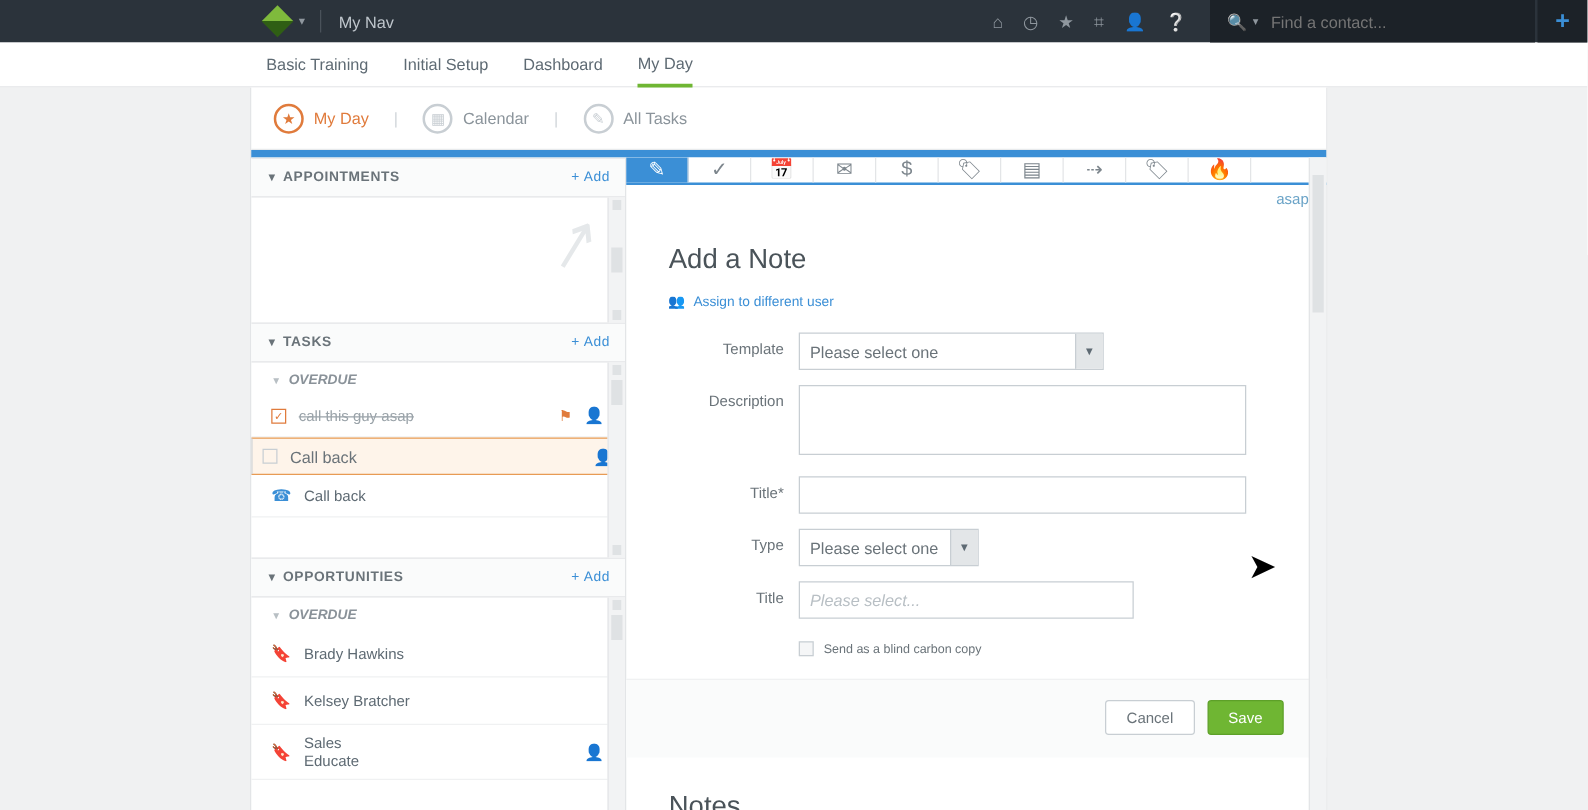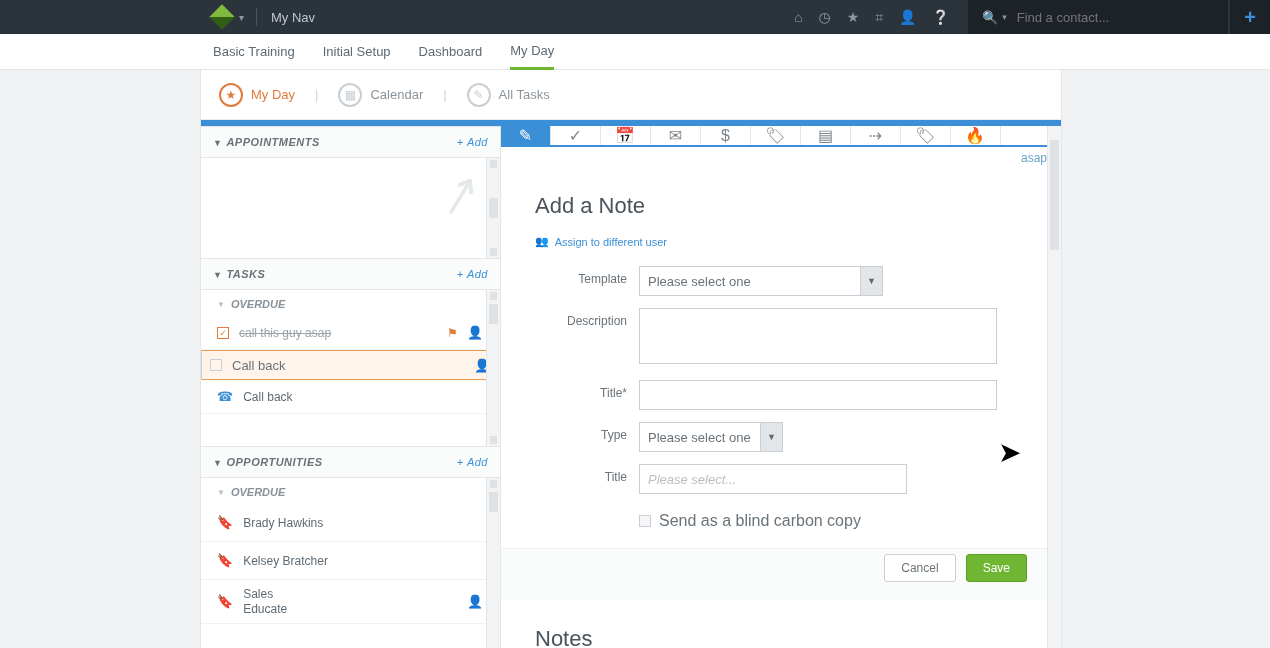--- a/index.html
+++ b/index.html
@@ -28,21 +28,21 @@
 .subtabs .ic { width: 24px; height: 24px; border: 2px solid #c8ced3; border-radius: 50%; display: inline-flex; align-items: center; justify-content: center; font-size: 12px; color: #c8ced3; }
 .subtabs .item.active .ic { border-color: #e07b3c; color: #e07b3c; }
 .subtabs .sep { color: #d0d5d9; }
 
 .bluebar { height: 6px; background: #3b8fd6; }
 
 .columns { display: flex; height: calc(100% - 56px); }
 .leftcol { width: 300px; border-right: 1px solid #e3e5e7; overflow: hidden; position: relative; }
 .rightcol { flex: 1; position: relative; display: flex; flex-direction: column; }
 
-.panel-header { height: 32px; background: #fafbfb; border-top: 1px solid #e3e5e7; border-bottom: 1px solid #e3e5e7; display: flex; align-items: center; justify-content: space-between; padding: 0 12px; font-size: 11px; color: #6a7379; font-weight: bold; letter-spacing: 0.5px; font-style: italic; }
+.panel-header { height: 32px; background: #fafbfb; border-top: 1px solid #e3e5e7; border-bottom: 1px solid #e3e5e7; display: flex; align-items: center; justify-content: space-between; padding: 0 12px; font-size: 11px; color: #6a7379; font-weight: bold; letter-spacing: 0.5px; }
 .panel-header .caret { margin-right: 4px; font-size: 9px; }
 .panel-header .add { color: #3b8fd6; font-size: 11px; font-weight: normal; }
 
 .appt-body { height: 100px; display: flex; align-items: center; justify-content: center; text-align: center; color: #9aa3a9; font-style: italic; font-size: 12px; position: relative; padding: 0 60px; }
 .appt-body .arrow { position: absolute; right: 24px; top: 10px; font-size: 48px; color: #e5e8ea; transform: rotate(-20deg); }
 
 .scrollbar-fake { position: absolute; right: 0; top: 0; bottom: 0; width: 14px; background: #f2f3f4; border-left: 1px solid #e3e5e7; }
 .scrollbar-fake::before,.scrollbar-fake::after { content: ""; position: absolute; left: 3px; right: 3px; height: 8px; background: #dfe2e4; }
 .scrollbar-fake::before { top: 2px; }
 .scrollbar-fake::after { bottom: 2px; }
@@ -78,23 +78,23 @@
 .formarea h2 { font-size: 22px; color: #4a5359; font-weight: normal; margin-bottom: 12px; }
 .assign { color: #3b8fd6; font-size: 11px; margin-bottom: 18px; display: inline-flex; align-items: center; gap: 6px; }
 .frow { display: flex; align-items: flex-start; margin-bottom: 12px; }
 .frow label { width: 104px; text-align: right; padding-right: 12px; font-size: 12px; color: #6a7379; padding-top: 6px; }
 .frow .field { flex: 1; }
 .sel { height: 30px; border: 1px solid #c8ced3; background: #fff; display: flex; align-items: center; padding: 0 8px; font-size: 13px; color: #6a7379; position: relative; }
 .sel .dd { position: absolute; right: 0; top: 0; width: 22px; height: 100%; background: #e3e6e8; border-left: 1px solid #c8ced3; display: flex; align-items: center; justify-content: center; font-size: 9px; color: #5e6a73; }
 .inp { height: 30px; border: 1px solid #c8ced3; background: #fff; width: 100%; padding: 0 8px; font-size: 13px; }
 .txa { height: 56px; border: 1px solid #c8ced3; background: #fff; width: 100%; resize: none; }
 .multiselect { height: 30px; border: 1px solid #c8ced3; background: #fff; display: flex; align-items: center; padding: 0 8px; font-size: 13px; color: #b8bfc4; font-style: italic; }
-.chkrow { display: flex; align-items: center; gap: 8px; font-size: 16px; color: #6a7379; margin-left: 104px; margin-top: 18px; }
+.chkrow { display: flex; align-items: center; gap: 8px; font-size: 10px; color: #6a7379; margin-left: 104px; margin-top: 18px; }
 .chkrow .box { width: 12px; height: 12px; border: 1px solid #c8ced3; background: #f5f6f7; }
-.btnrow { display: flex; justify-content: flex-end; gap: 10px; padding: 5px 0 18px; border-top: 1px solid #f0f1f2; margin-top: 18px; background: #fafbfb; margin-left: -34px; margin-right: -34px; padding-right: 34px; }
+.btnrow { display: flex; justify-content: flex-end; gap: 10px; padding: 16px 0 18px; border-top: 1px solid #f0f1f2; margin-top: 18px; background: #fafbfb; margin-left: -34px; margin-right: -34px; padding-right: 34px; }
 .btn { height: 28px; padding: 0 16px; border: 1px solid #c8ced3; background: #fff; font-size: 12px; color: #6a7379; border-radius: 3px; display: flex; align-items: center; }
 .btn.save { background: #6fb633; border-color: #5da028; color: #fff; }
 
 .notes-h { font-size: 22px; color: #4a5359; font-weight: normal; padding: 0 34px; margin-top: 26px; }
 
 .right-scrollbar { position: absolute; right: 0; top: 0; bottom: 0; width: 14px; background: #f2f3f4; border-left: 1px solid #e3e5e7; }
 .right-scrollbar .thumb { position: absolute; left: 2px; right: 2px; top: 14px; height: 110px; background: #dfe2e4; }
 
 .cursor { position: absolute; left: 998px; top: 436px; font-size: 28px; color: #000; pointer-events: none; z-index: 999; }
 </style>

